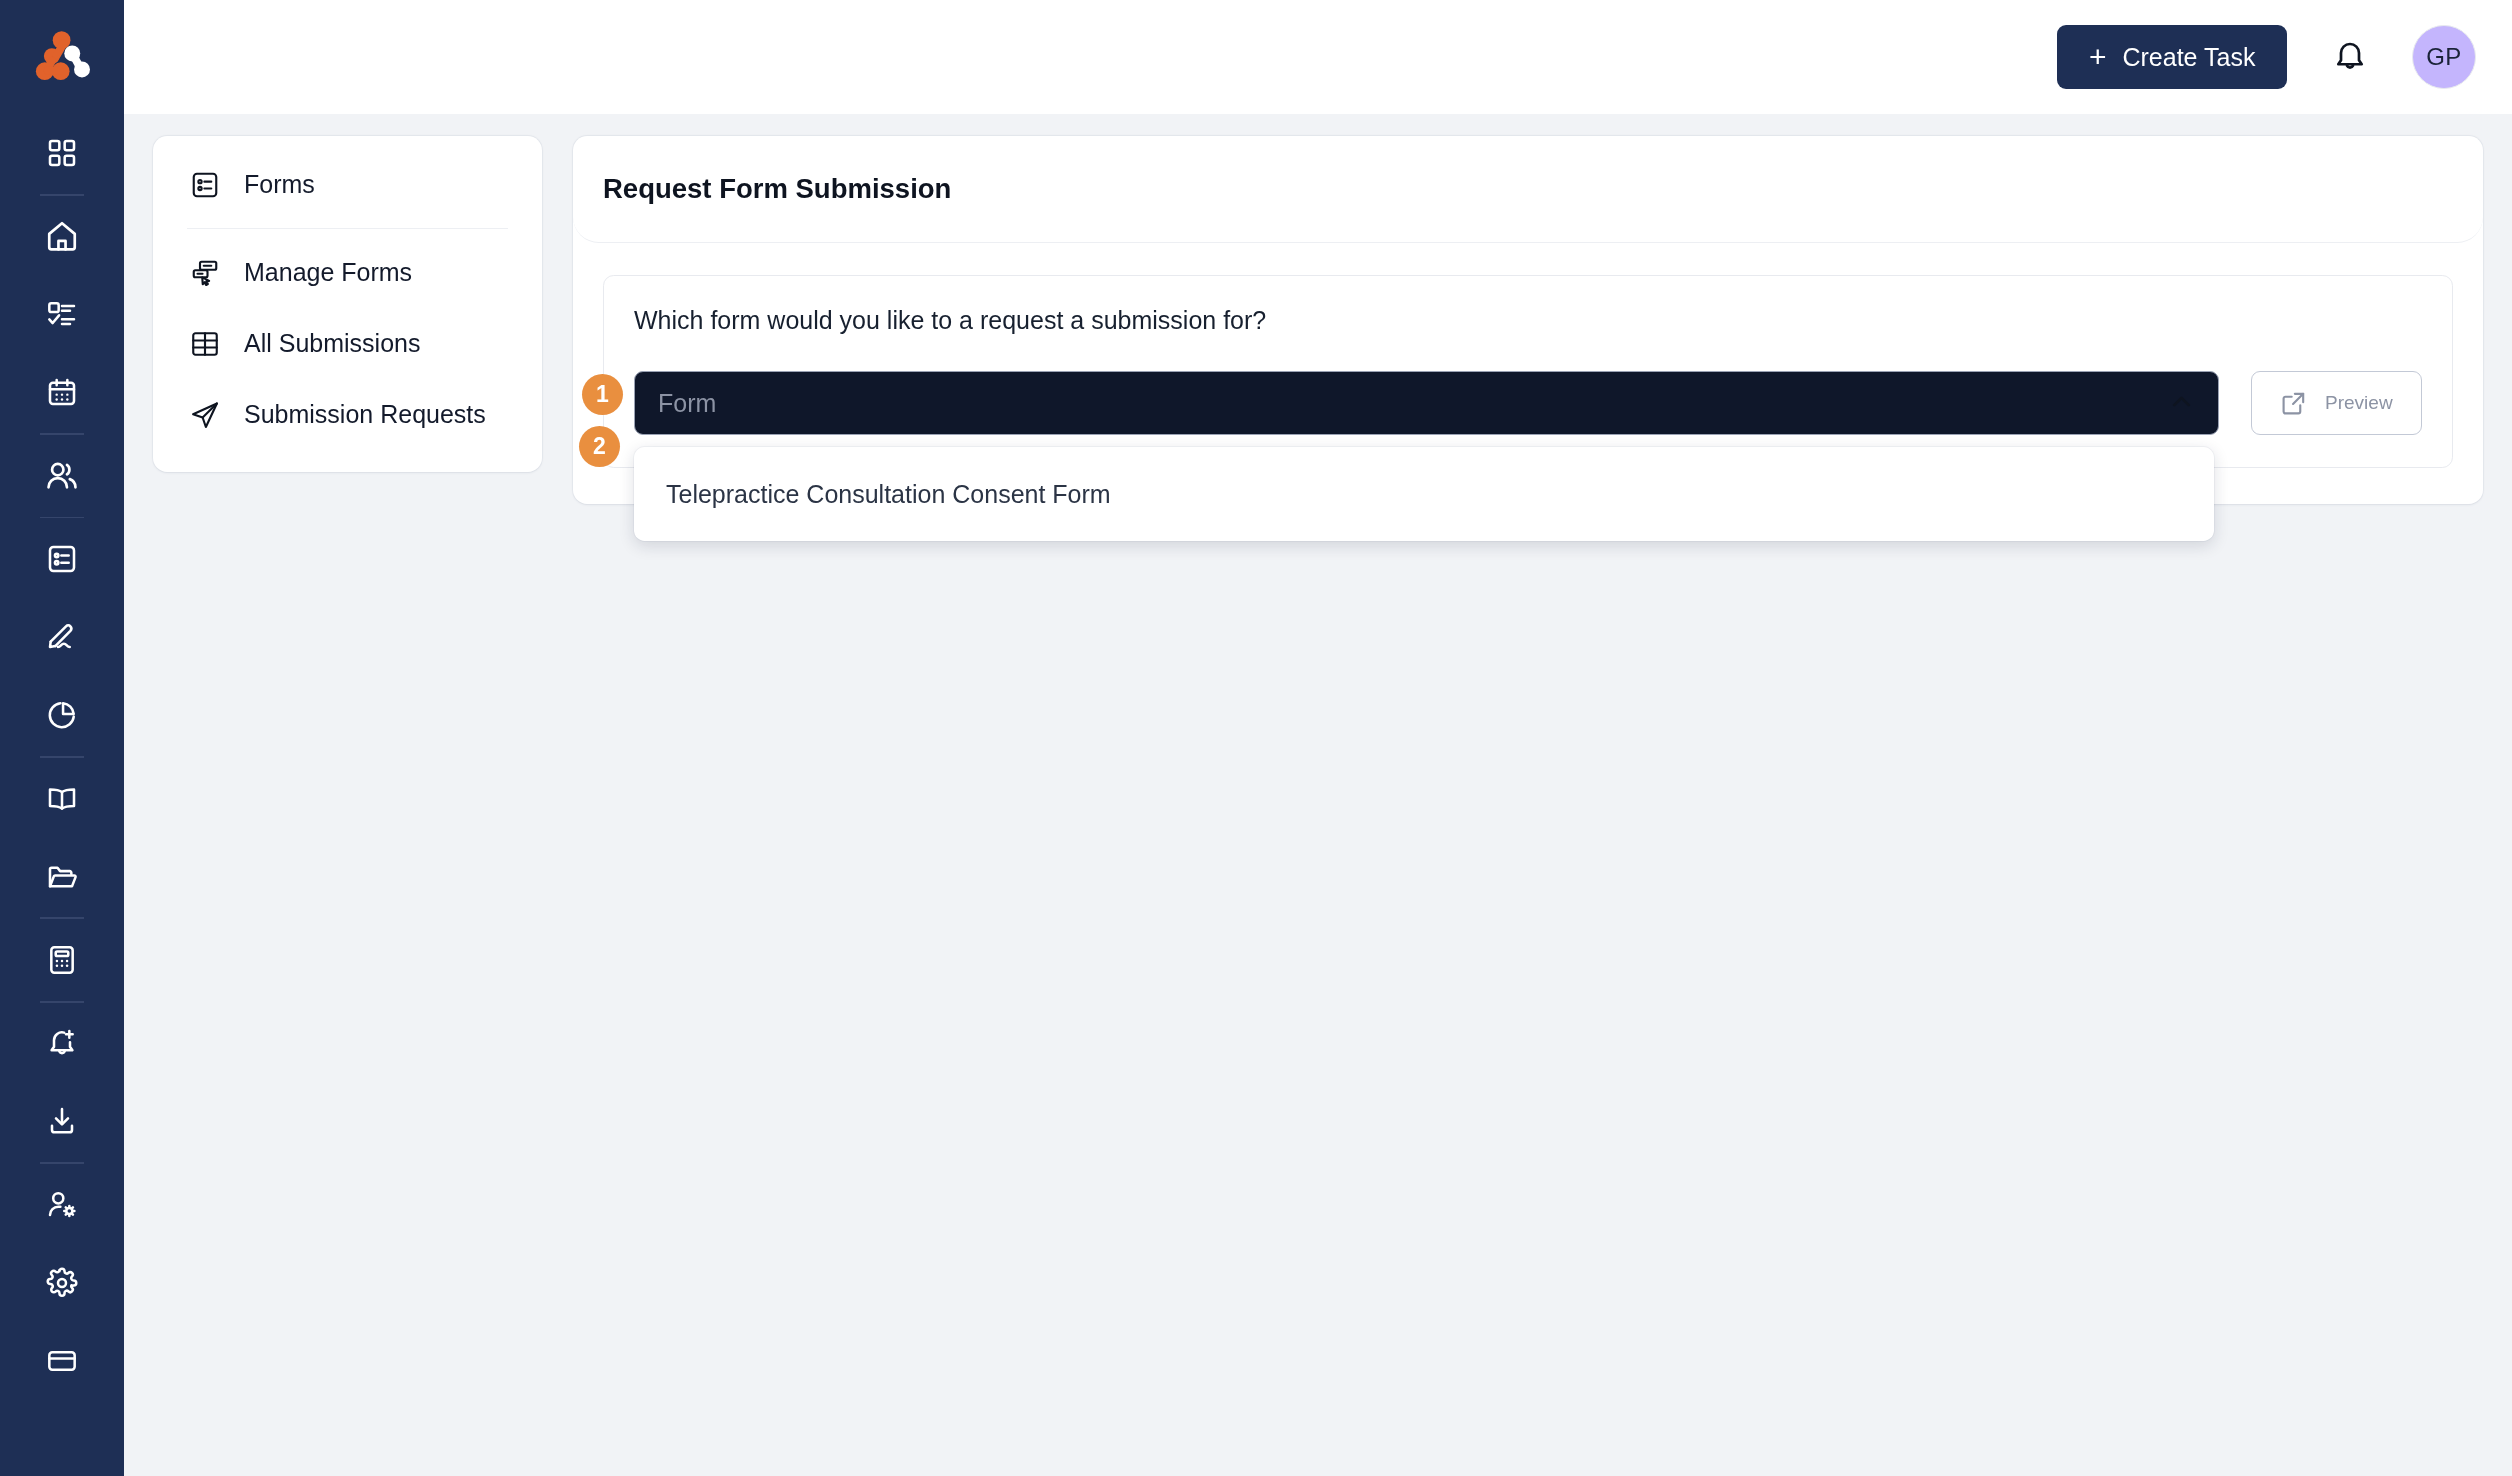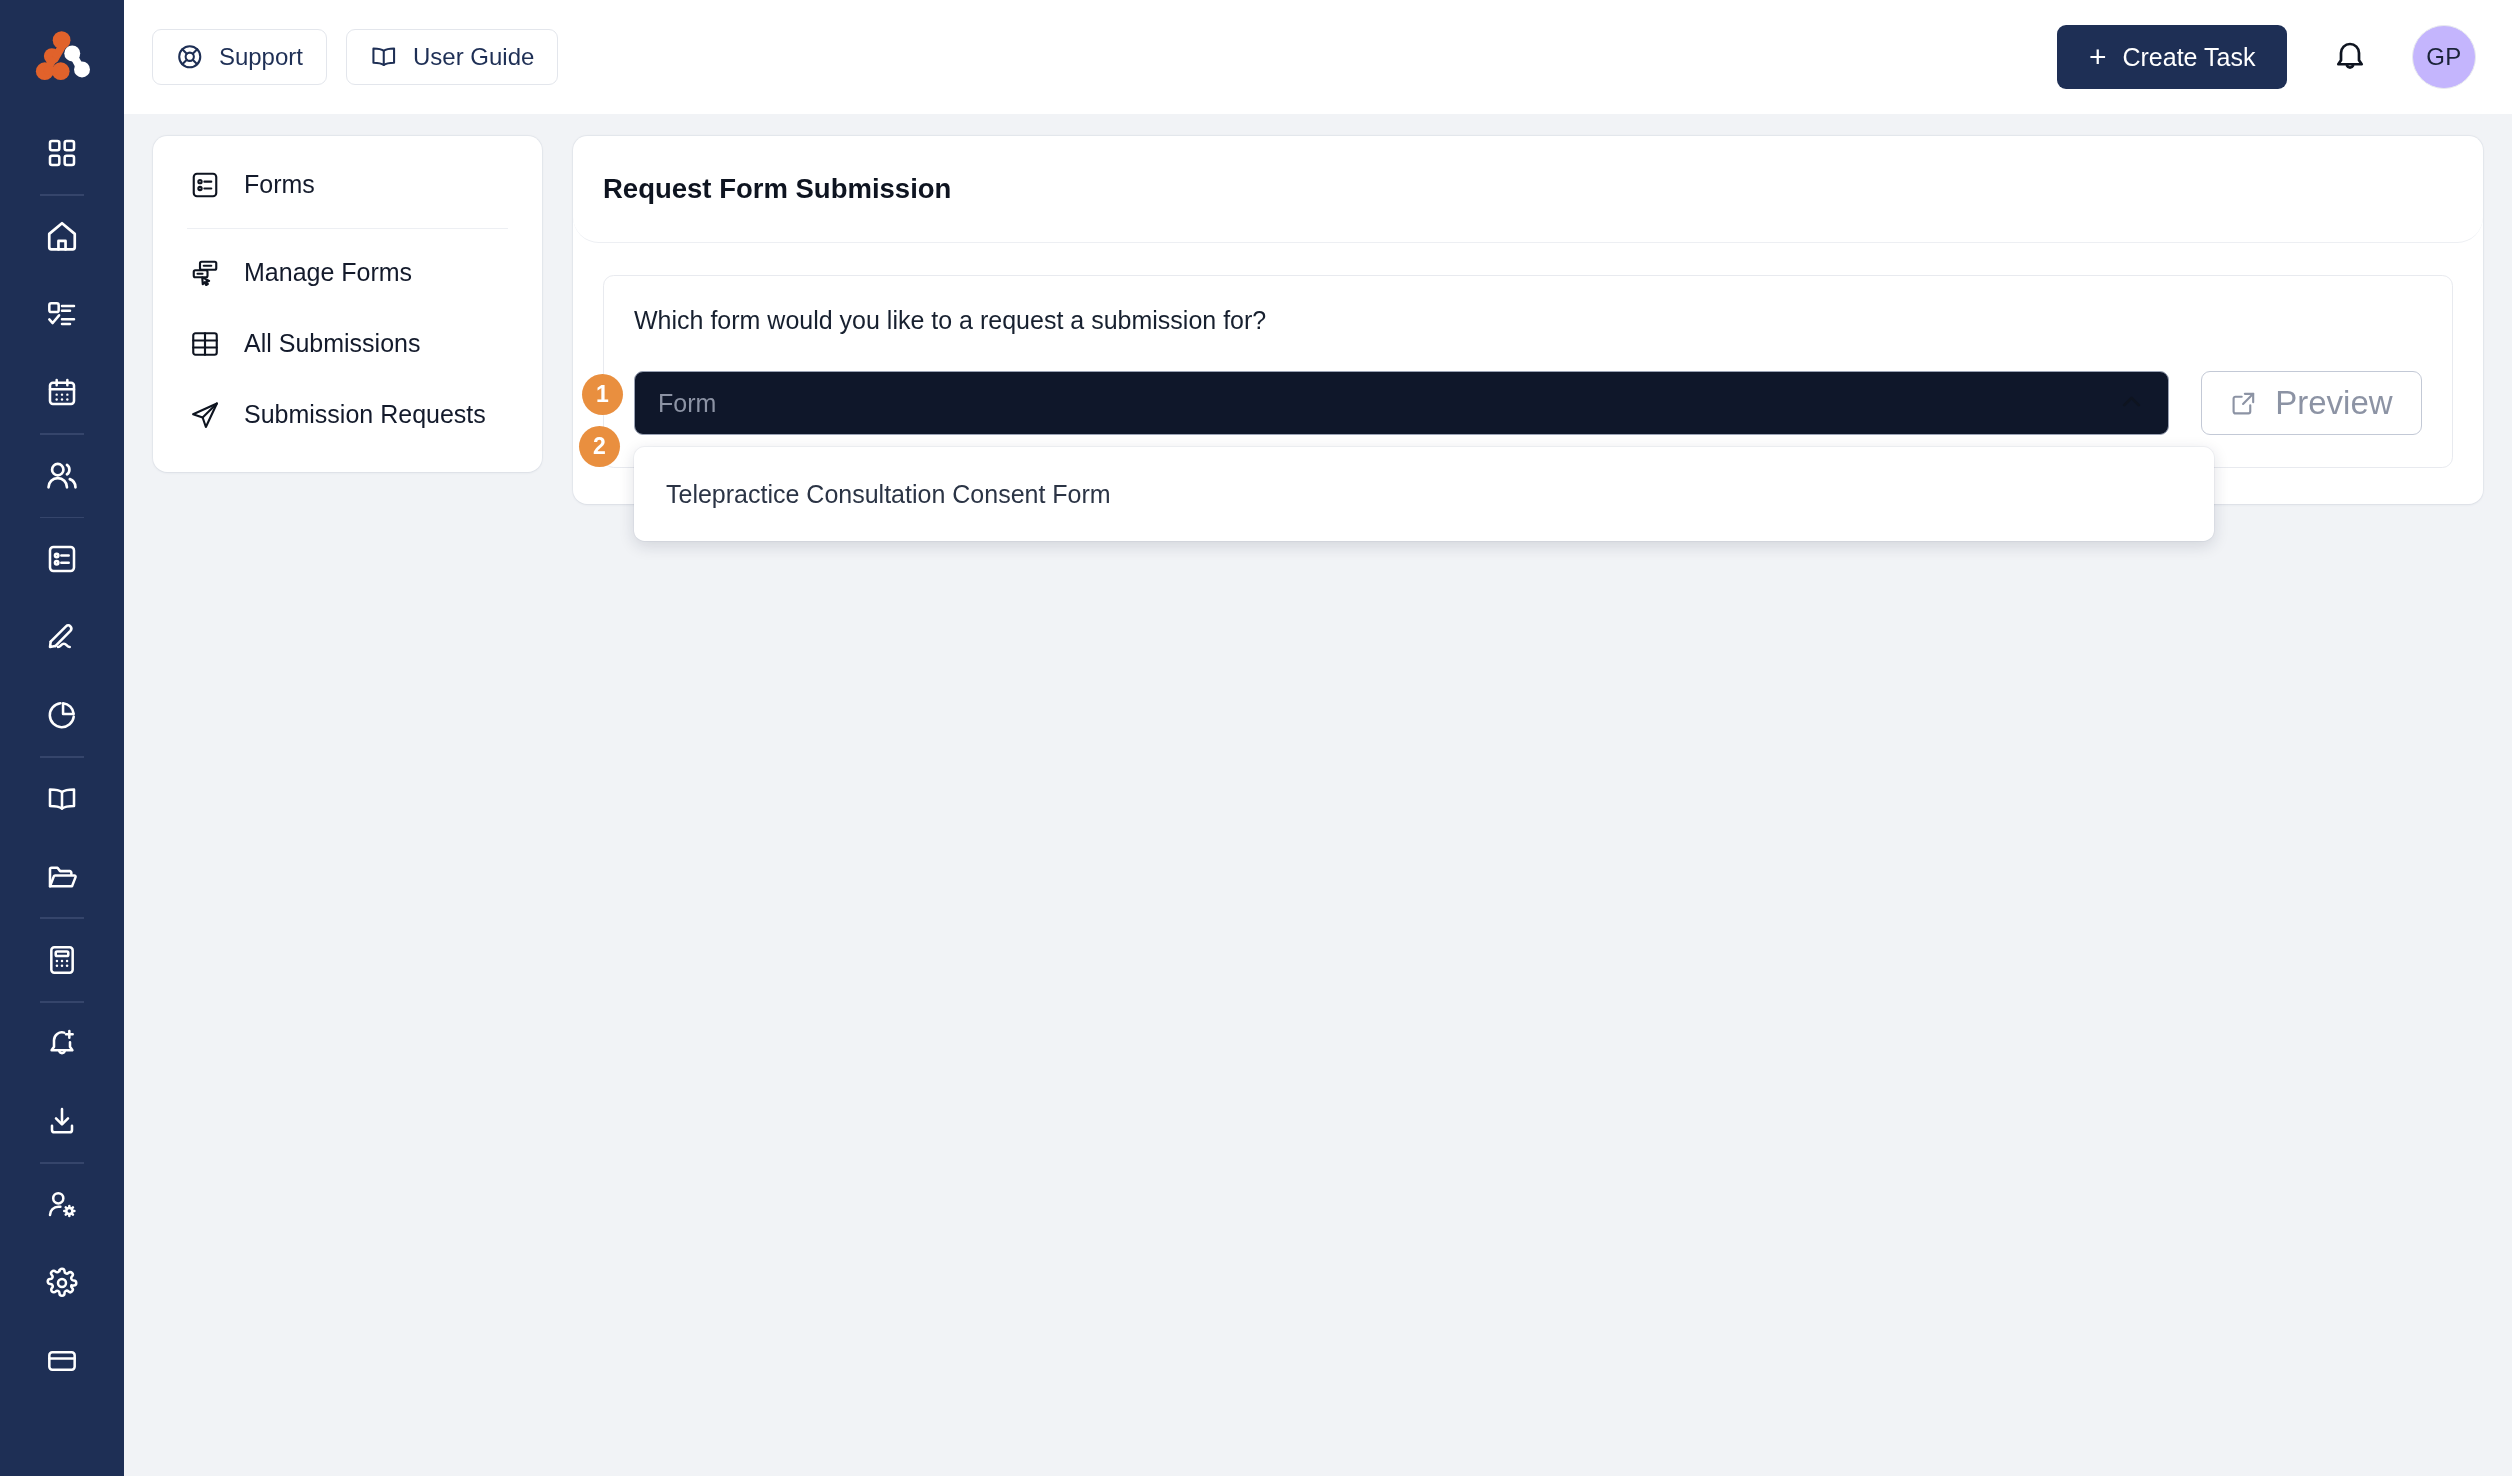--- a/index.html
+++ b/index.html
@@ -128,21 +128,21 @@
   }
   .dd-option {
     height: 62px; display: flex; align-items: center;
     padding: 0 32px; font-size: 25px; color: #2B3445; cursor: pointer;
   }
 
   .preview-btn {
     height: 64px; display: inline-flex; align-items: center; gap: 18px;
     padding: 0 28.4px; border: 1.5px solid #C3C9D6; border-radius: 9px;
     background: #fff; color: #8C93A4;
-    font-size: 33px; cursor: pointer; white-space: nowrap; flex: none;
+    font-size: 19px; cursor: pointer; white-space: nowrap; flex: none;
   }
   .preview-btn svg { display: block; flex: none; }
 
   
   .badge {
     position: absolute;
     width: 41px; height: 41px; border-radius: 50%;
     background: #E98F3F; color: #ffffff;
     display: flex; align-items: center; justify-content: center;
     font-size: 23px; font-weight: bold; z-index: 25;
@@ -347,44 +347,20 @@
             <rect x="2.5" y="5.5" width="19" height="13" rx="2.2"></rect>
             <path d="M2.5 10.2h19"></path>
           </svg>
         </span>
       </div>
 
     </div>
   </div>
 
   <div class="header">
-    <div class="hdr-left">
-
-      <button class="ghost-btn">
-        <span>
-          <svg width="27.5" height="27.5" viewBox="0 0 24 24" fill="none" stroke="#1E2F55" stroke-width="1.8" stroke-linecap="round" stroke-linejoin="round">
-            <circle cx="12" cy="12" r="9.2"></circle>
-              <circle cx="12" cy="12" r="3.6"></circle>
-            <path d="M5.5 5.5l3.9 3.9M14.6 14.6l3.9 3.9M18.5 5.5l-3.9 3.9M9.4 14.6l-3.9 3.9"></path>
-          </svg>
-        </span>
-        <span>Support</span>
-      </button>
-
-      <button class="ghost-btn">
-        <span>
-          <svg width="27.5" height="27.5" viewBox="0 0 24 24" fill="none" stroke="#1E2F55" stroke-width="1.8" stroke-linecap="round" stroke-linejoin="round">
-            <path d="M12 6.8C10.3 5.4 8 4.8 3 4.8v12.4c5 0 7.3.6 9 2 1.7-1.4 4-2 9-2V4.8c-5 0-7.3.6-9 2z"></path>
-            <path d="M12 6.8v12.4"></path>
-          </svg>
-        </span>
-        <span>User Guide</span>
-      </button>
-
-    </div>
 
     <div class="hdr-right">
       <button class="primary-btn">
         <span class="plus-glyph">+</span>
         <span>Create Task</span>
       </button>
 
       <button class="bell-btn">
         <span>
           <svg width="36" height="36" viewBox="0 0 24 24" fill="none" stroke="#0E1420" stroke-width="1.8" stroke-linecap="round" stroke-linejoin="round">

